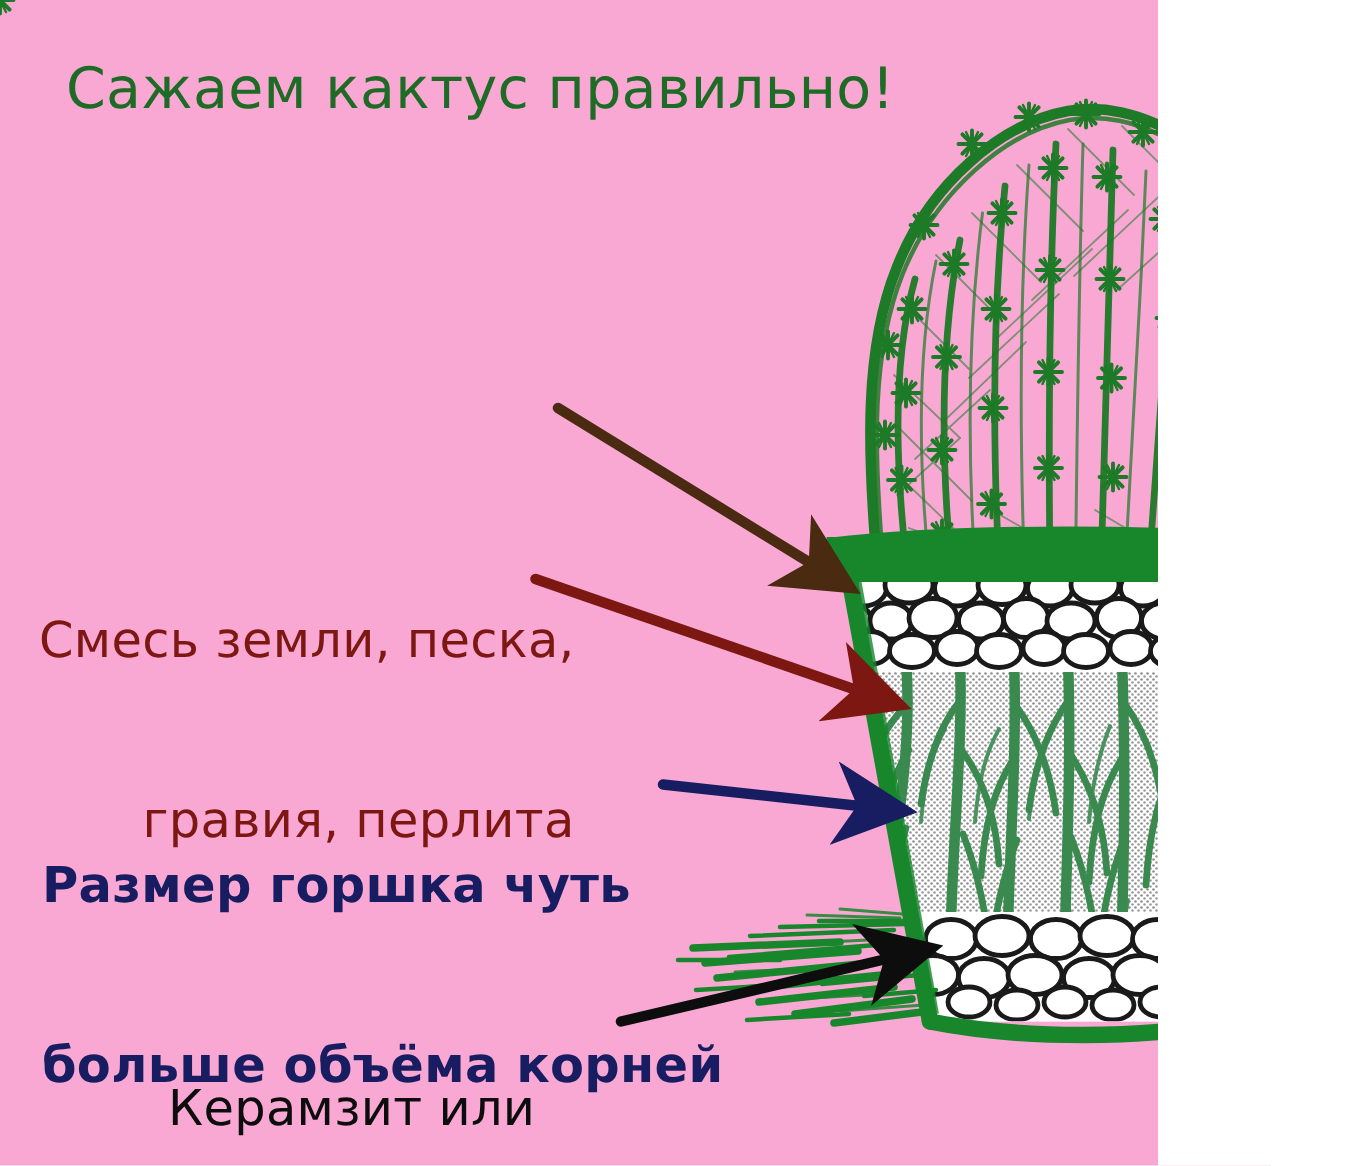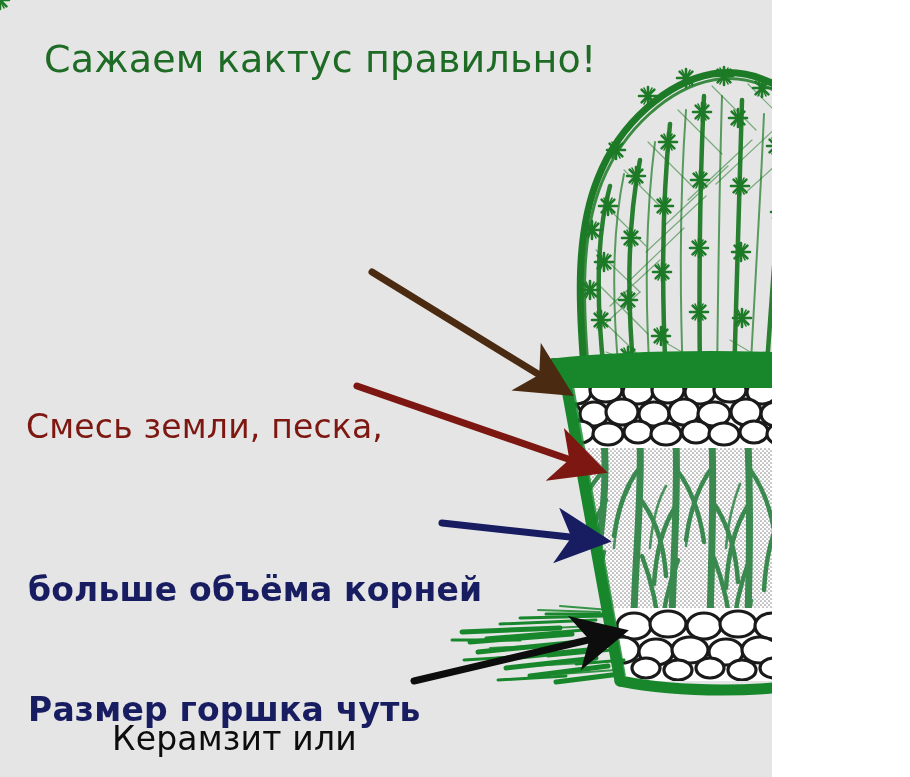--- a/index.html
+++ b/index.html
@@ -7,21 +7,21 @@
     padding: 0;
     background: #ffffff;
   }
   body {
     font-family: "DejaVu Sans", sans-serif;
   }
   #page {
     position: relative;
     width: 772px;
     height: 777px;
-    background: #e5e5e5;
+    background: #f9a8d4;
     overflow: hidden;
   }
   #art {
     position: absolute;
     left: 0;
     top: 0;
     width: 910px;
     height: 777px;
   }
   .label {
@@ -376,25 +376,26 @@
       <line x1="442" y1="523" x2="570" y2="537" stroke="#171d60" stroke-width="7" marker-end="url(#mkNavy)"></line>
       <line x1="414" y1="681" x2="588" y2="640" stroke="#0d0d0d" stroke-width="7" marker-end="url(#mkBlack)"></line>
     </g>
   </svg>
 
   <div class="label" id="title">Сажаем кактус правильно!</div>
 
 
   <div class="label" id="label-mix">
     <span class="lbl-line">Смесь земли, песка,</span>
+    <span class="lbl-line">гравия, перлита</span>
   </div>
 
   <div class="label" id="label-pot">
+    <span class="lbl-line">Размер горшка чуть</span>
     <span class="lbl-line">больше объёма корней</span>
-    <span class="lbl-line">Размер горшка чуть</span>
   </div>
 
   <div class="label" id="label-drainage">
     <span class="lbl-line">Керамзит или</span>
     
   </div>
 
 </div>
 
 </body></html>

